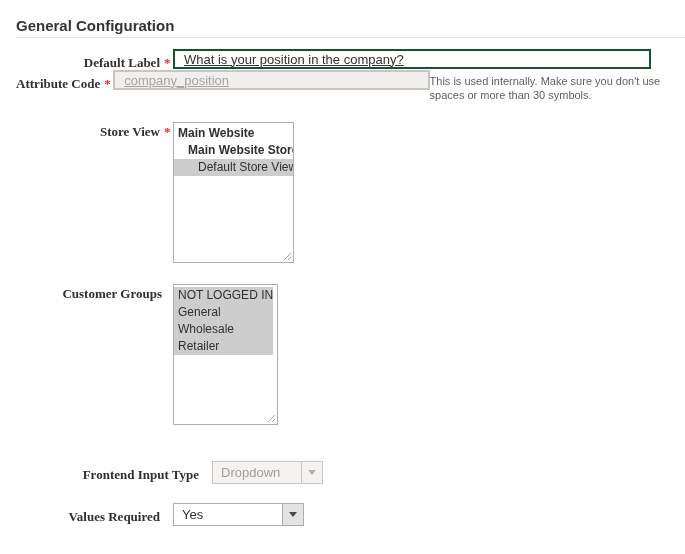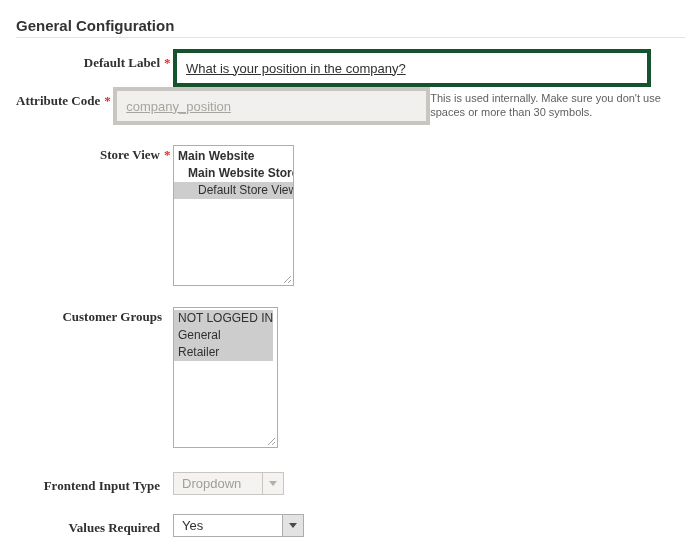--- a/index.html
+++ b/index.html
@@ -12,37 +12,37 @@
     margin:0; padding:16px 0 0 16px; font-size:15px; line-height:20px;
     font-weight:700; color:#333;
   }
   .divider { height:0; border-bottom:1px solid #e3e3e3; margin:1px 0 0 16px; }
 
   .row { display:flex; align-items:flex-start; }
   .r1 { margin-top:11px; }
   .r2 { }
   .r3 { margin-top:20px; }
   .r4 { margin-top:21px; }
-  .r5 { margin-top:24px; }
+  .r5 { margin-top:36px;padding-left:39px; }
   .r6 { margin-top:19px; }
 
   .label-col {
     width:173px; display:flex; justify-content:flex-end;
     font-size:13px; line-height:15px; font-weight:600; color:#303030;
     box-sizing:border-box; white-space:nowrap;font-family:Liberation Serif, serif;
   }
   .row-input .label-col { padding-top:6px; }
   .row-list  .label-col { padding-top:2px; }
   .label-col.cg { padding-right:11px; }
   .asterisk { color:#e02b27; margin-left:4px; width:9px; font-size:13px; }
   .asterisk-spacer { margin-left:4px; width:9px; }
 
   .text-input {
-    width:478px; height:38px; box-sizing:border-box;
-    border:4px solid #14532d; background:#fff; color:#303030;
+    width:478px; height:20px; box-sizing:border-box;
+    border:2px solid #14532d; background:#fff; color:#303030;
     padding:0 9px; font-family:inherit; font-size:13px; outline:none;text-decoration:underline;
   }
   .text-input.is-disabled {
     background:#f1f0ee; border-color:#c9c5c0; color:#a8a49f;
   }
   .control-col { display:flex; flex-direction:row; }
   .note { font-size:11px; line-height:14px; color:#5f5f5f; margin-top:4px; }
 
   .listbox {
     position:relative; box-sizing:border-box; background:#fff;
@@ -122,20 +122,21 @@
     </div>
   </div>
 
   <div class="row row-list r4">
     <div class="label-col cg">
       <span>Customer Groups</span>
     </div>
     <div class="listbox customers" role="listbox">
       <div class="opt selected" role="option">NOT LOGGED IN</div>
       <div class="opt selected" role="option">General</div>
+      <div class="opt selected" role="option">Wholesale</div>
       <div class="opt selected" role="option">Retailer</div>
       <svg class="grip" viewBox="0 0 10 10">
         <line x1="9" y1="2" x2="2" y2="9" stroke="#a6a6a6" stroke-width="1"></line>
         <line x1="9" y1="6" x2="6" y2="9" stroke="#a6a6a6" stroke-width="1"></line>
       </svg>
     </div>
   </div>
 
   <div class="row row-input r5">
     <div class="label-col">

